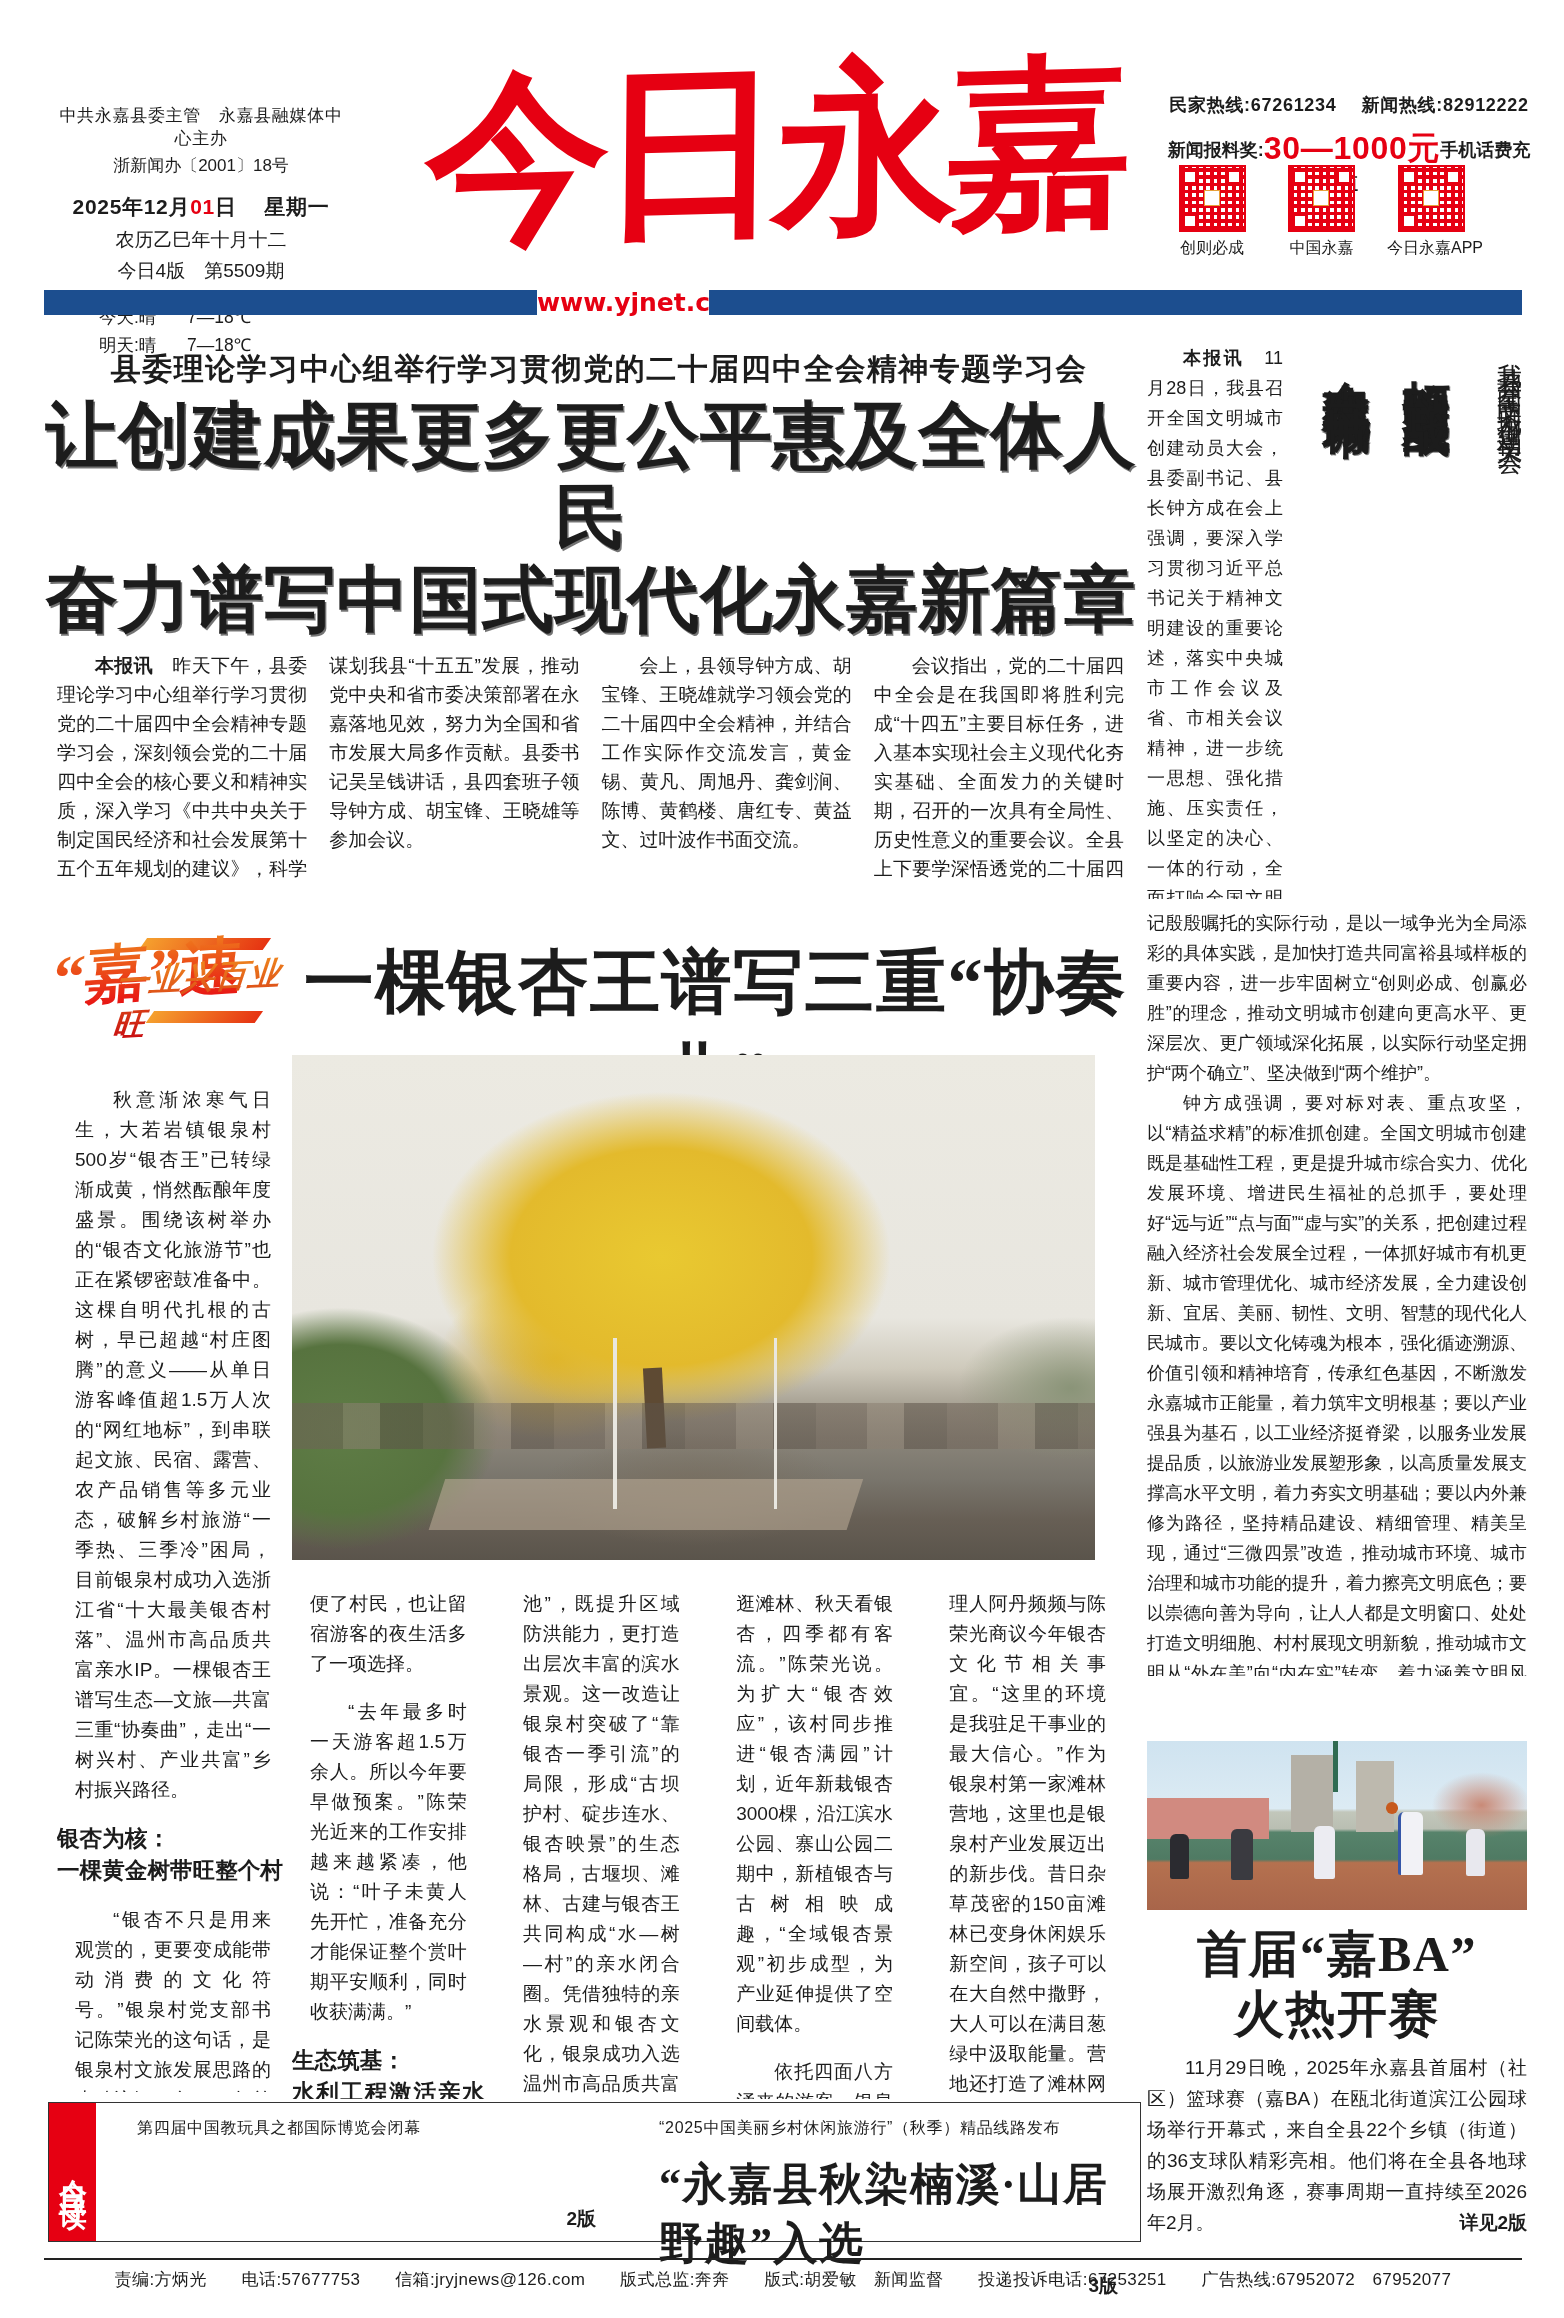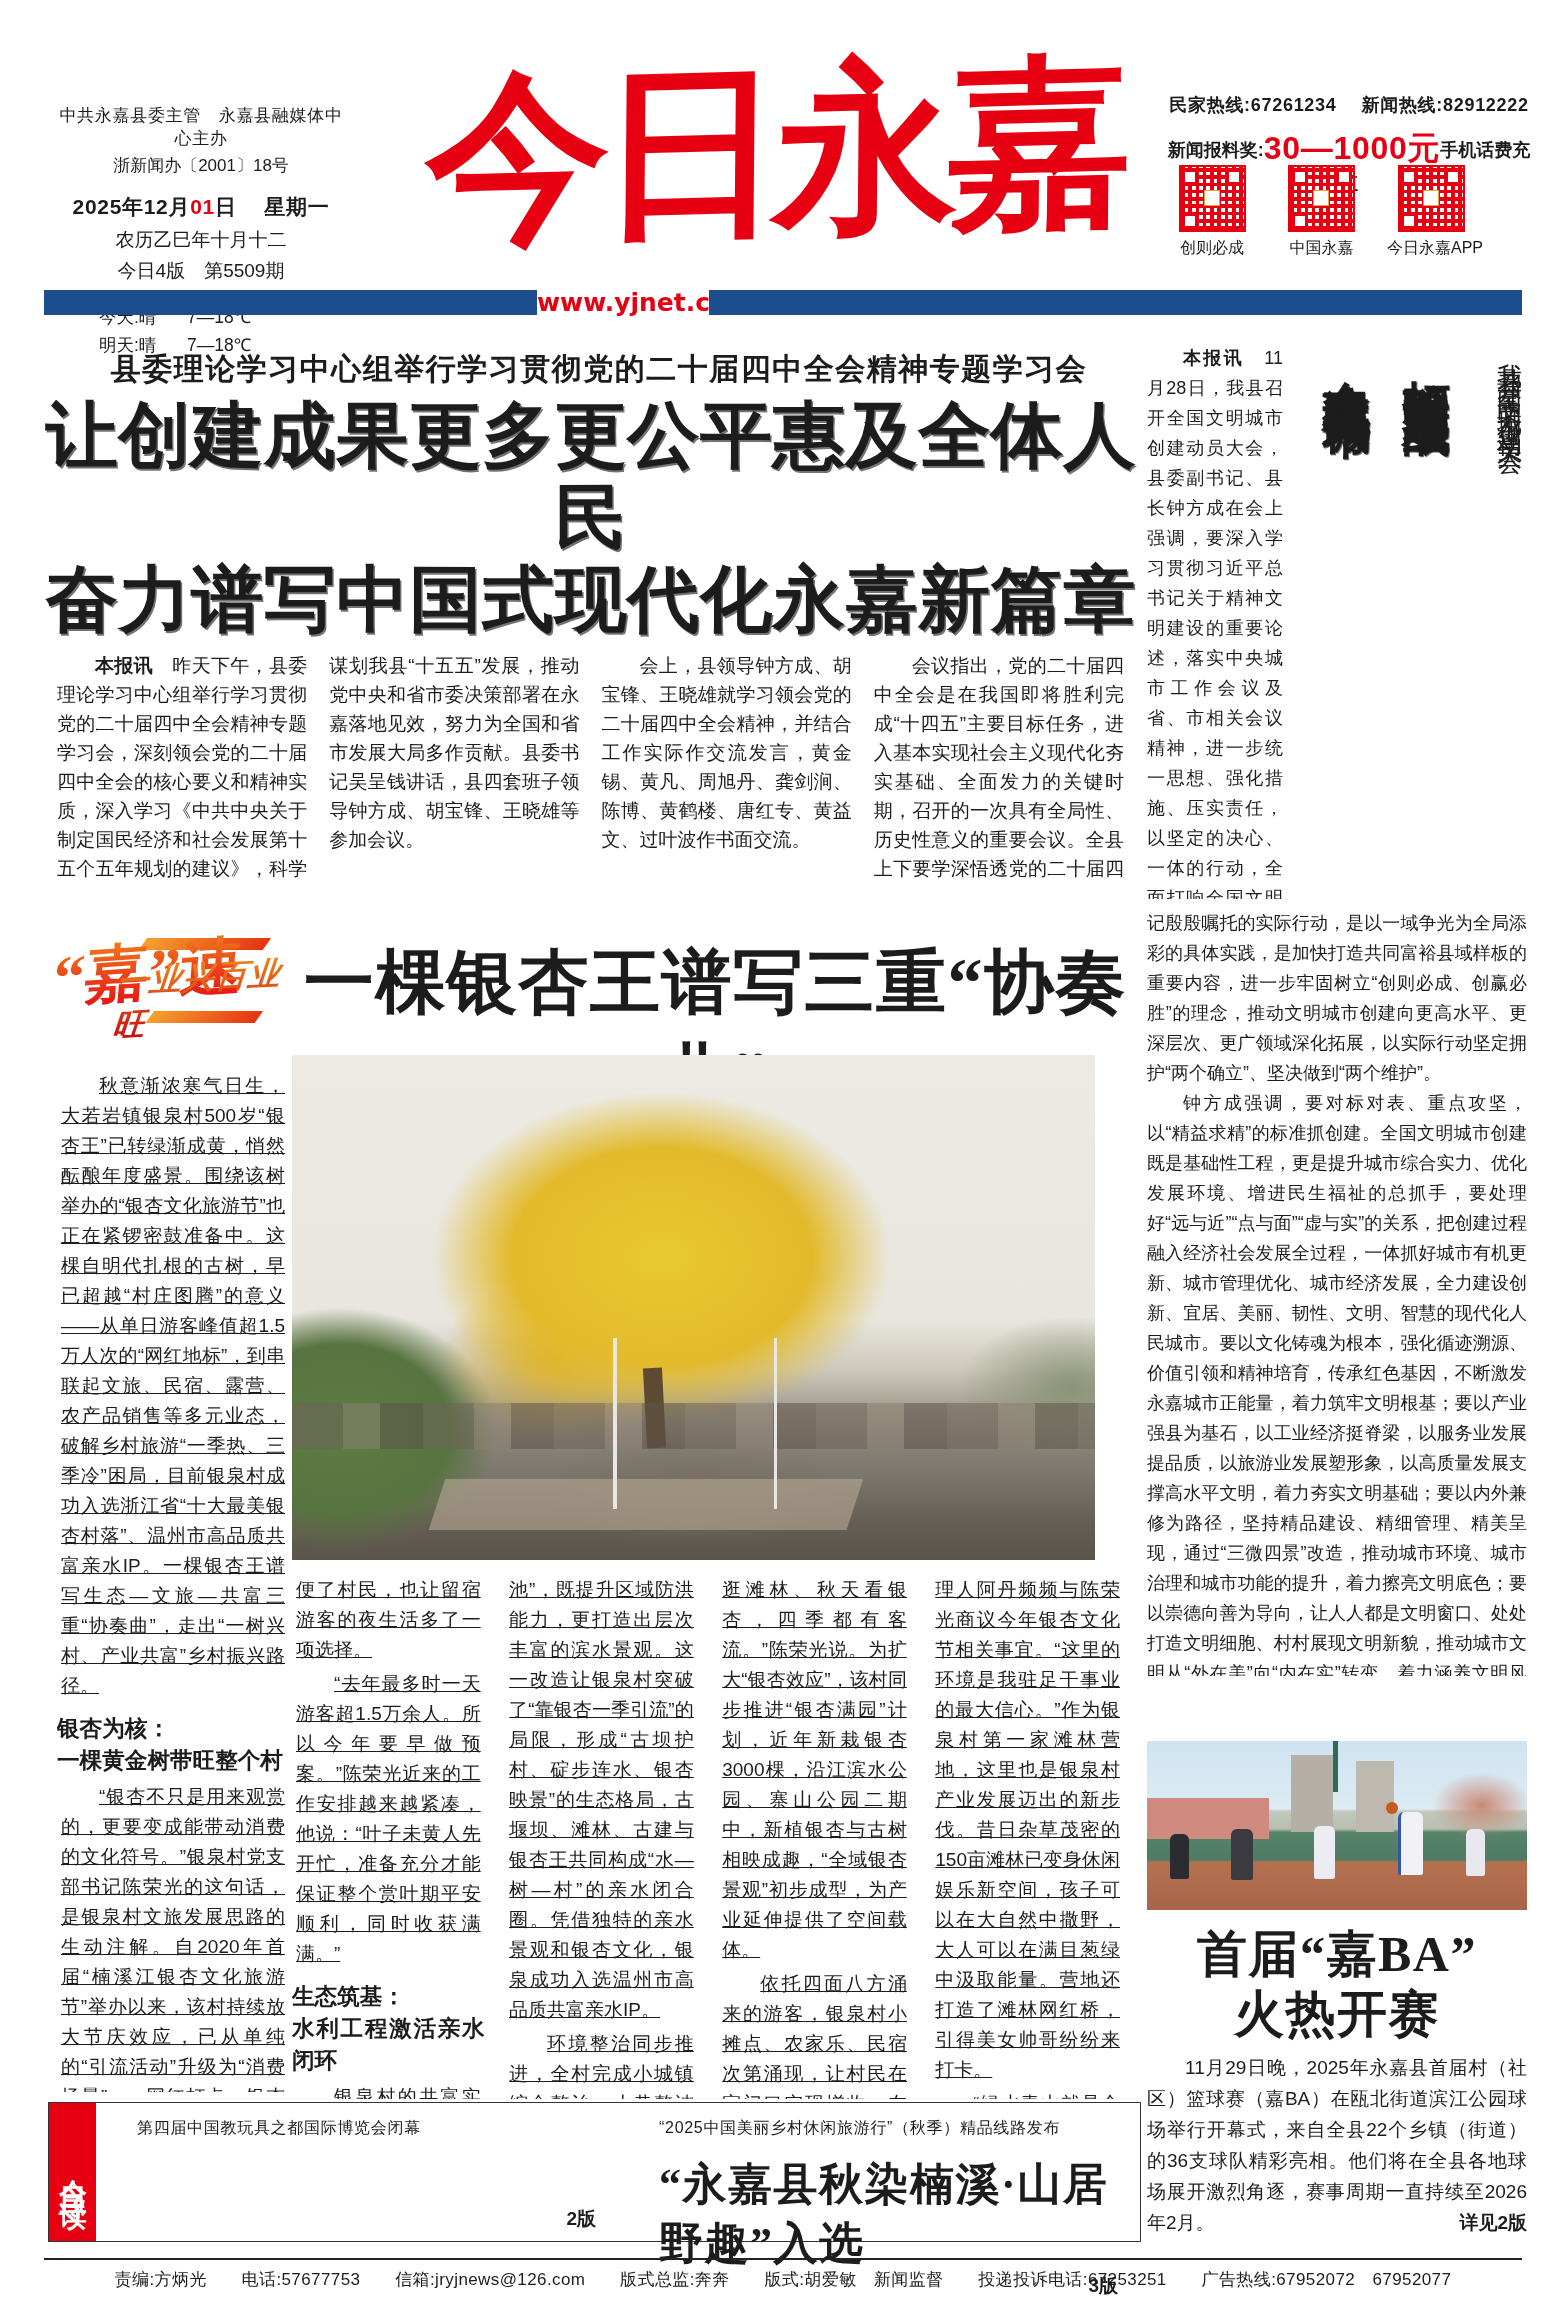--- a/index.html
+++ b/index.html
@@ -78,21 +78,21 @@
   .badge .slogan{position:absolute;left:67px;top:31px;font-size:32px;font-weight:900;font-style:italic;
                  color:#e63312;letter-spacing:0.7px;transform:skewX(-8deg) rotate(-3deg);
                  background:linear-gradient(#f08a1e,#c40010);-webkit-background-clip:text;background-clip:text;-webkit-text-fill-color:transparent;}
 
   .feat-head{left:292px;top:936px;width:847px;text-align:center;font-family:"Liberation Serif",serif;
              font-weight:bold;font-size:70px;letter-spacing:1.5px;}
   .feat-sub{left:292px;top:1066px;width:847px;text-align:center;font-size:27px;font-weight:600;letter-spacing:0.7px;}
 
   .feat-left{left:57px;top:1067px;width:232px;height:1025px;overflow:hidden;
              font-size:19px;line-height:30px;text-align:justify;}
-  .feat-left p,.feat-col p{margin:4px;text-indent:2em;text-decoration:underline;}
+  .feat-left p,.feat-col p{margin:18px;text-indent:2em;}
   .subhead{font-weight:900;font-size:22.6px;line-height:32px;margin:11.7px 0 5.8px;text-indent:0 !important;}
 
   .photo-ginkgo{left:292px;top:1055px;width:803px;height:505px;overflow:hidden;
     background:
       radial-gradient(ellipse 219px 80px at 50% 86%, rgba(120,110,95,.9) 0%, rgba(120,110,95,0) 70%),
       radial-gradient(ellipse 314px 226px at 46% 40%, #e9c931 0%, #e3ba2c 48%, rgba(227,186,44,0) 73%),
       radial-gradient(ellipse 168px 117px at 33% 60%, #d9ad28 0%, rgba(217,173,40,0) 70%),
       radial-gradient(ellipse 219px 168px at 6% 74%, #5f7d46 0%, #57733f 50%, rgba(87,115,63,0) 72%),
       radial-gradient(ellipse 161px 102px at 97% 66%, #8a9478 0%, rgba(138,148,120,0) 70%),
       linear-gradient(to bottom, #eceae2 0%, #e8e6df 52%, #cfcabc 62%, #a39d8f 70%, #8a857a 76%, #79756c 84%, #675f55 92%, #5a544b 100%);}

